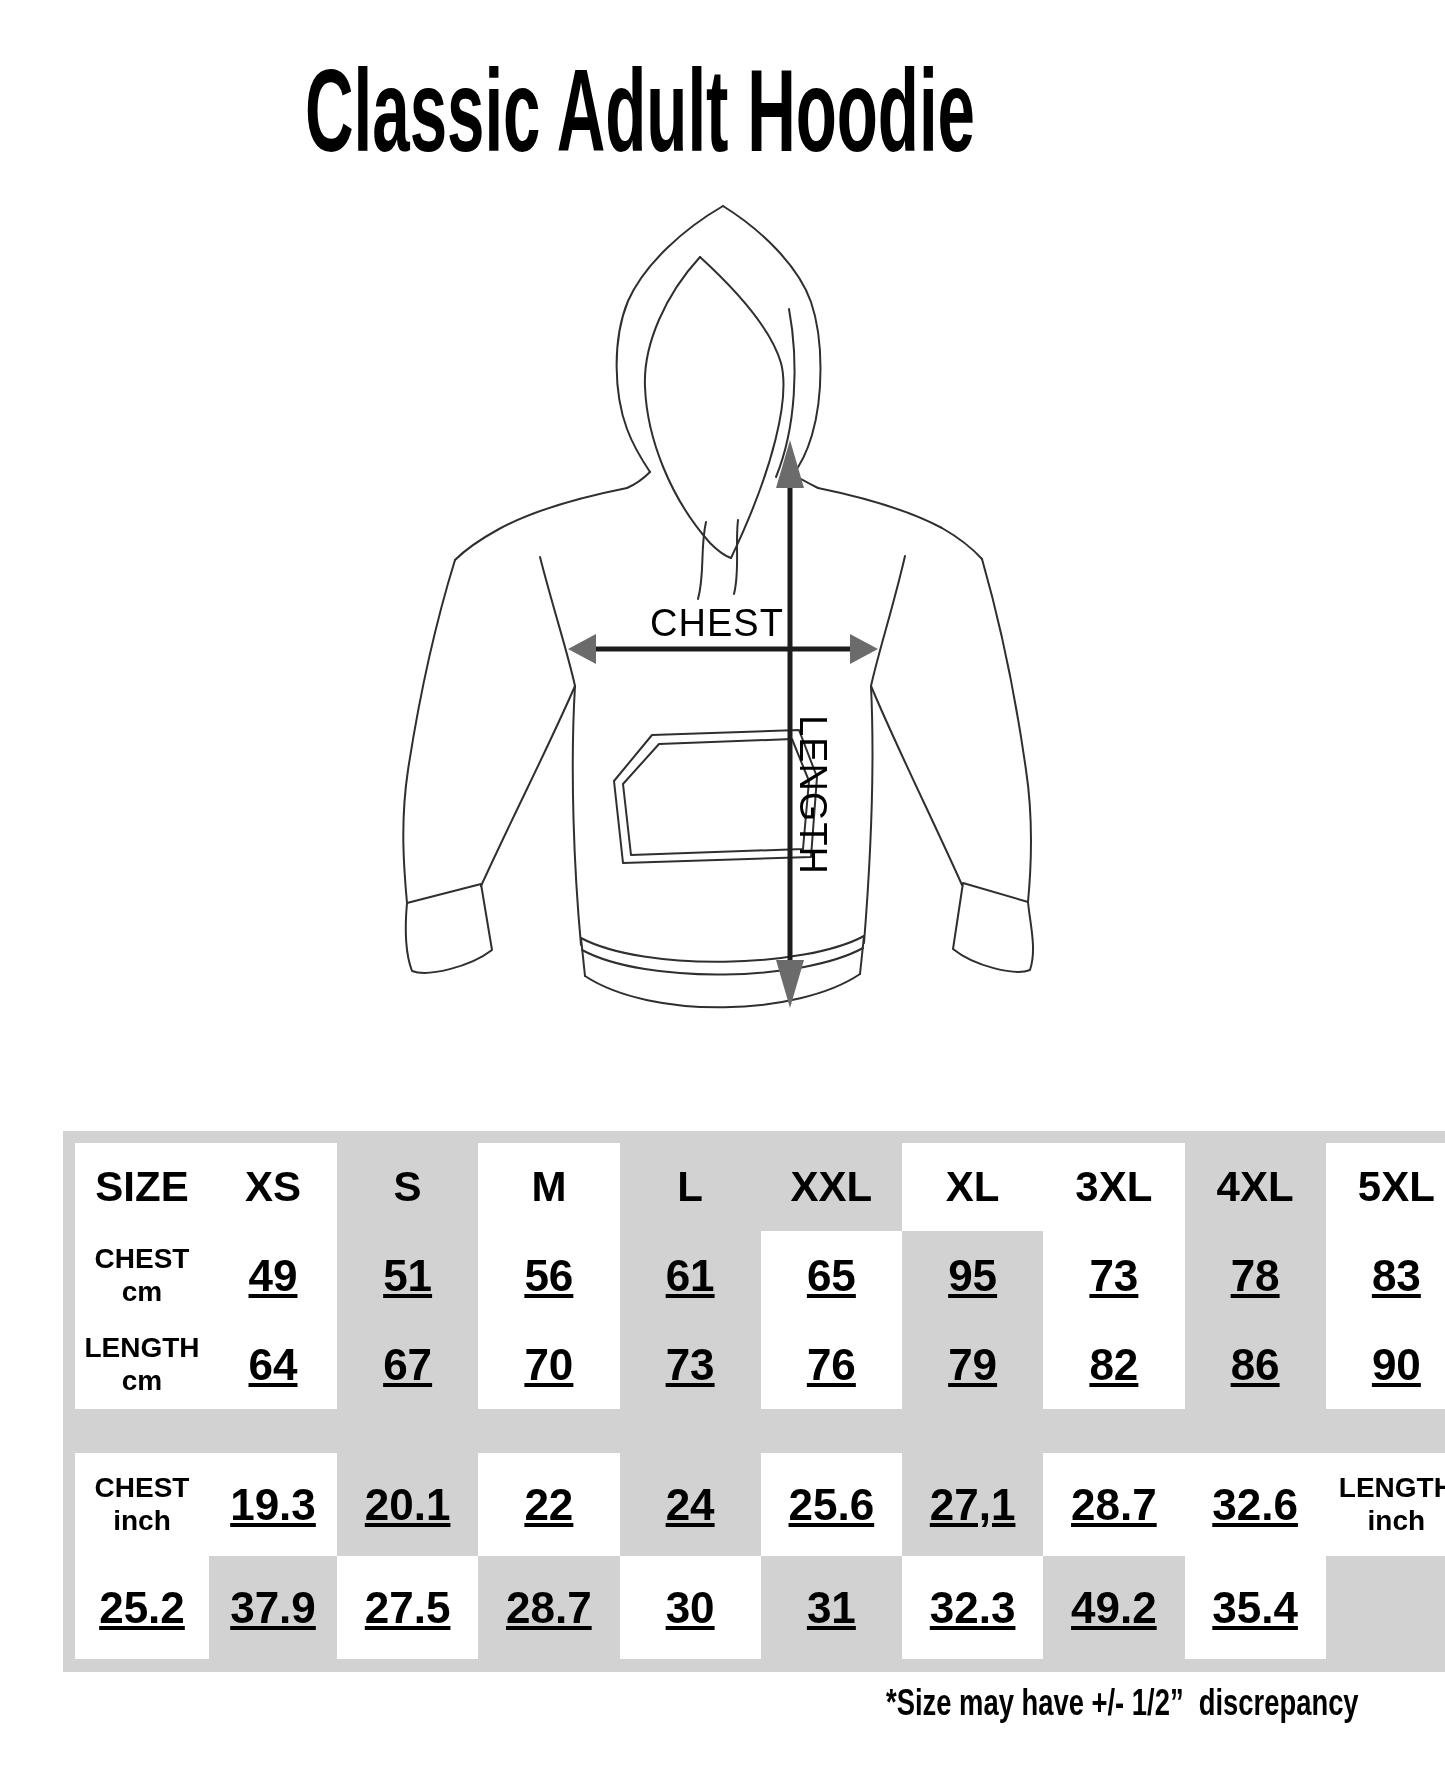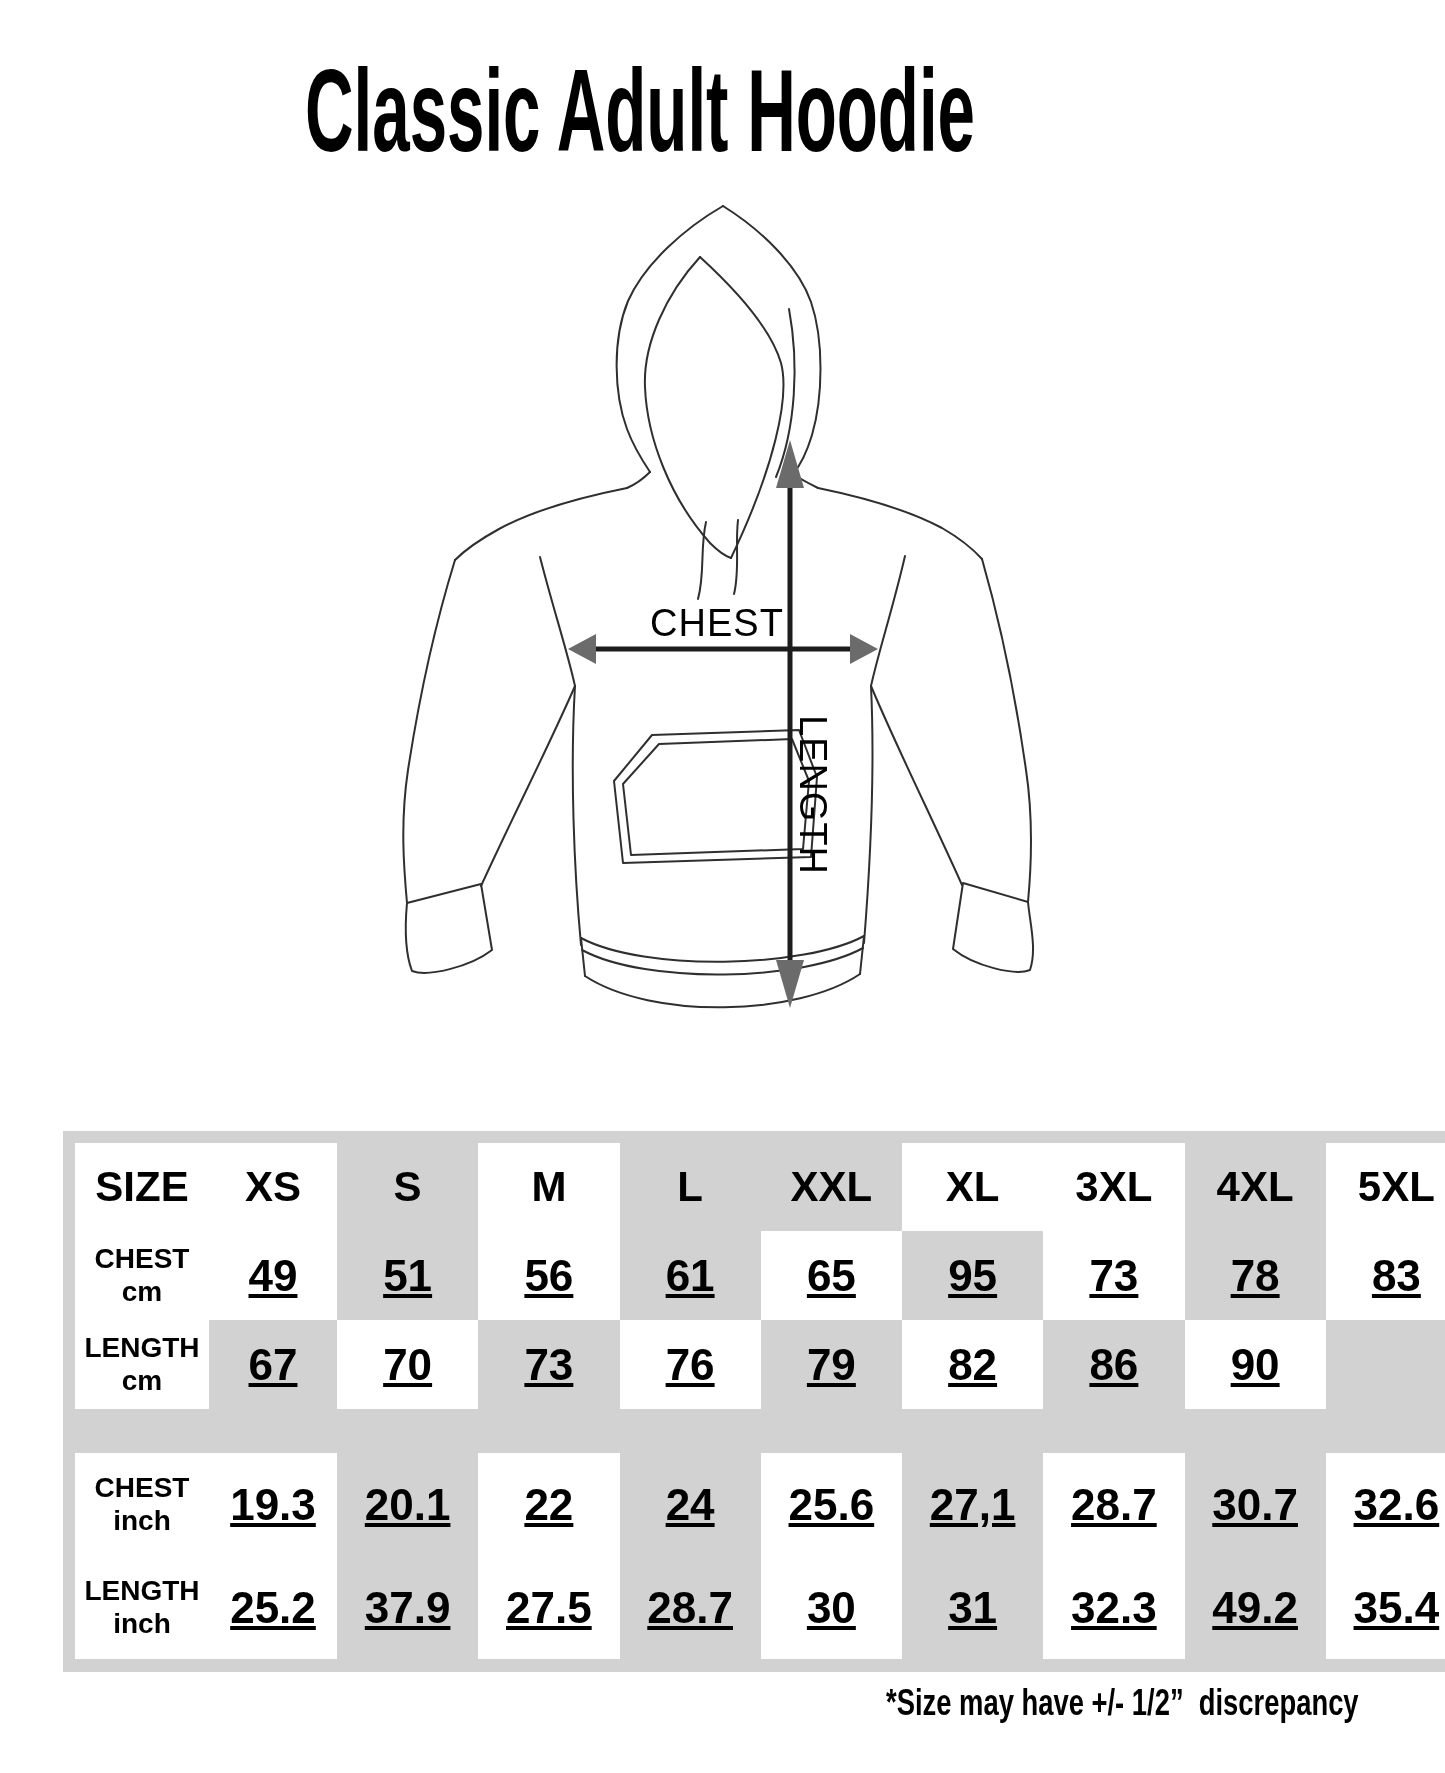--- a/index.html
+++ b/index.html
@@ -129,20 +129,21 @@
       <div class="cell num w">65</div>
       <div class="cell num">95</div>
       <div class="cell num w">73</div>
       <div class="cell num">78</div>
       <div class="cell num w">83</div>
 
       <div class="cell rlabel w">
         <span>LENGTH</span>
         <span>cm</span>
       </div>
+      <div class="cell num w">64</div>
       <div class="cell num">67</div>
       <div class="cell num w">70</div>
       <div class="cell num">73</div>
       <div class="cell num w">76</div>
       <div class="cell num">79</div>
       <div class="cell num w">82</div>
       <div class="cell num">86</div>
       <div class="cell num w">90</div>
     </div>
 
@@ -154,21 +155,20 @@
         <span>CHEST</span>
         <span>inch</span>
       </div>
       <div class="cell num w">19.3</div>
       <div class="cell num">20.1</div>
       <div class="cell num w">22</div>
       <div class="cell num">24</div>
       <div class="cell num w">25.6</div>
       <div class="cell num">27,1</div>
       <div class="cell num w">28.7</div>
-      <div class="cell num">30.7</div>
       <div class="cell num w">32.6</div>
 
       <div class="cell rlabel w">
         <span>LENGTH</span>
         <span>inch</span>
       </div>
       <div class="cell num w">25.2</div>
       <div class="cell num">37.9</div>
       <div class="cell num w">27.5</div>
       <div class="cell num">28.7</div>

